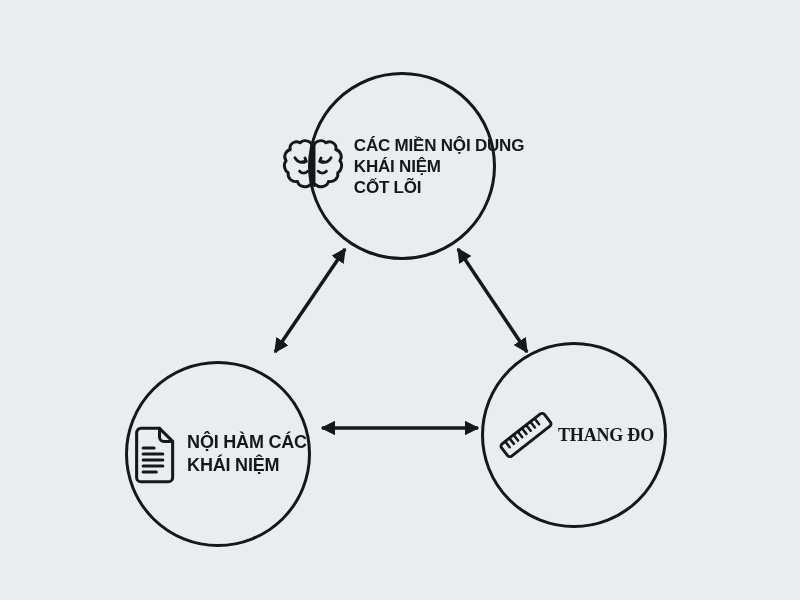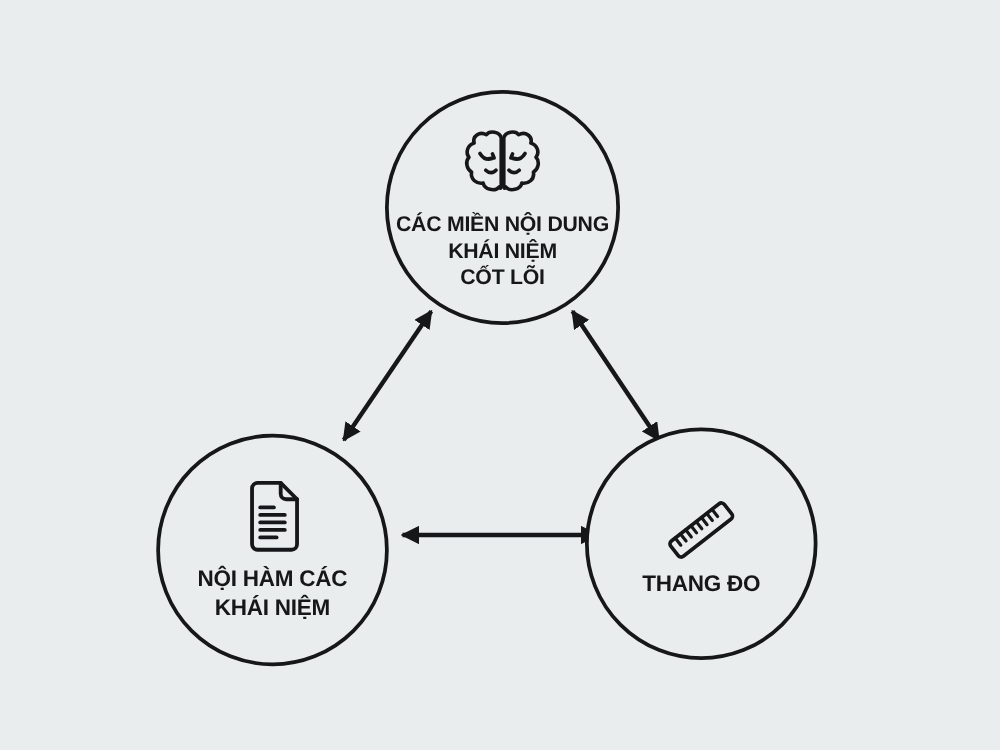--- a/index.html
+++ b/index.html
@@ -19,28 +19,28 @@
   }
   .arrow-layer{
     position:absolute;left:0;top:0;width:800px;height:600px;
     pointer-events:none;
   }
   .node{
     position:absolute;
     border:3px solid var(--ink);
     border-radius:50%;
     background:var(--bg);
-    display:flex;flex-direction:column;
+    display:flex;flex-direction:row;
     align-items:center;justify-content:center;
     box-sizing:border-box;
-    text-align:center;
+    text-align:left;
   }
   .node-top{left:308px;top:72px;width:188px;height:188px;gap:8px;}
-  .node-bl{left:125px;top:347px;width:186px;height:186px;gap:10px;}
-  .node-br{left:468px;top:342px;width:186px;height:186px;gap:0;}
+  .node-bl{left:125px;top:361px;width:186px;height:186px;gap:10px;}
+  .node-br{left:481px;top:342px;width:186px;height:186px;gap:0;font-family:Liberation Serif, serif;}
   .node .icon{display:block;line-height:0;}
   .node .icon svg{display:block;}
   .label{
     color:var(--ink);
     font-weight:bold;
     letter-spacing:-0.2px;
     white-space:nowrap;
   }
   .node-top .label{font-size:17px;line-height:21px;}
   .node-bl .label,.node-br .label{font-size:18px;line-height:23px;}

